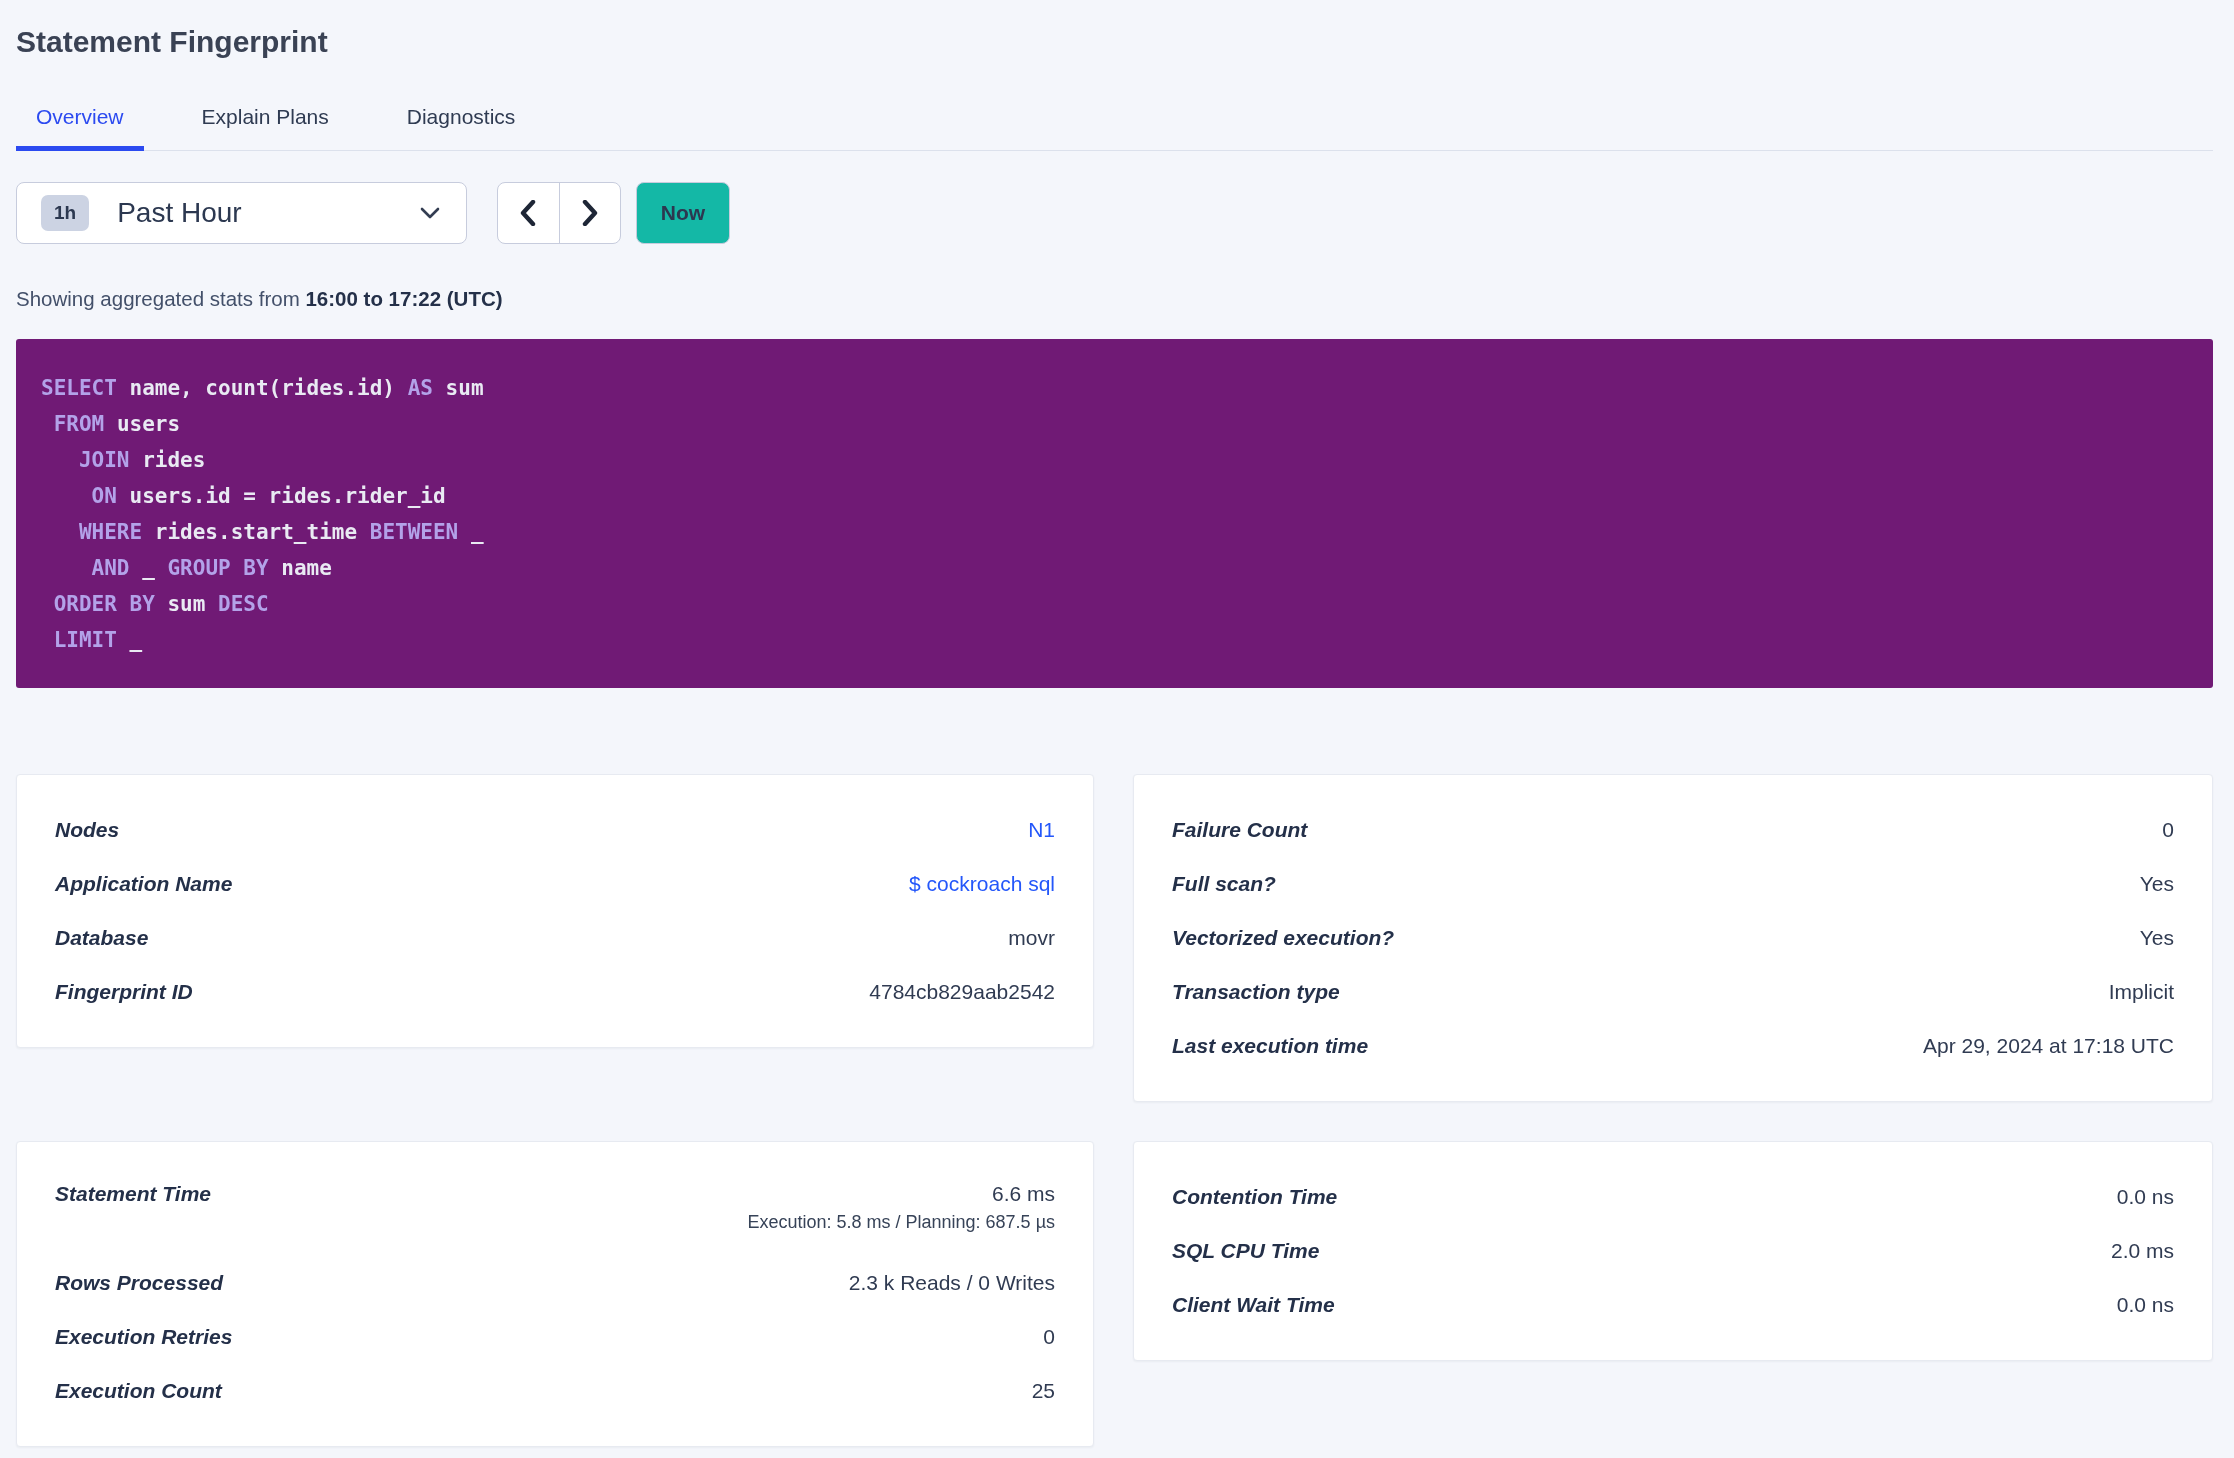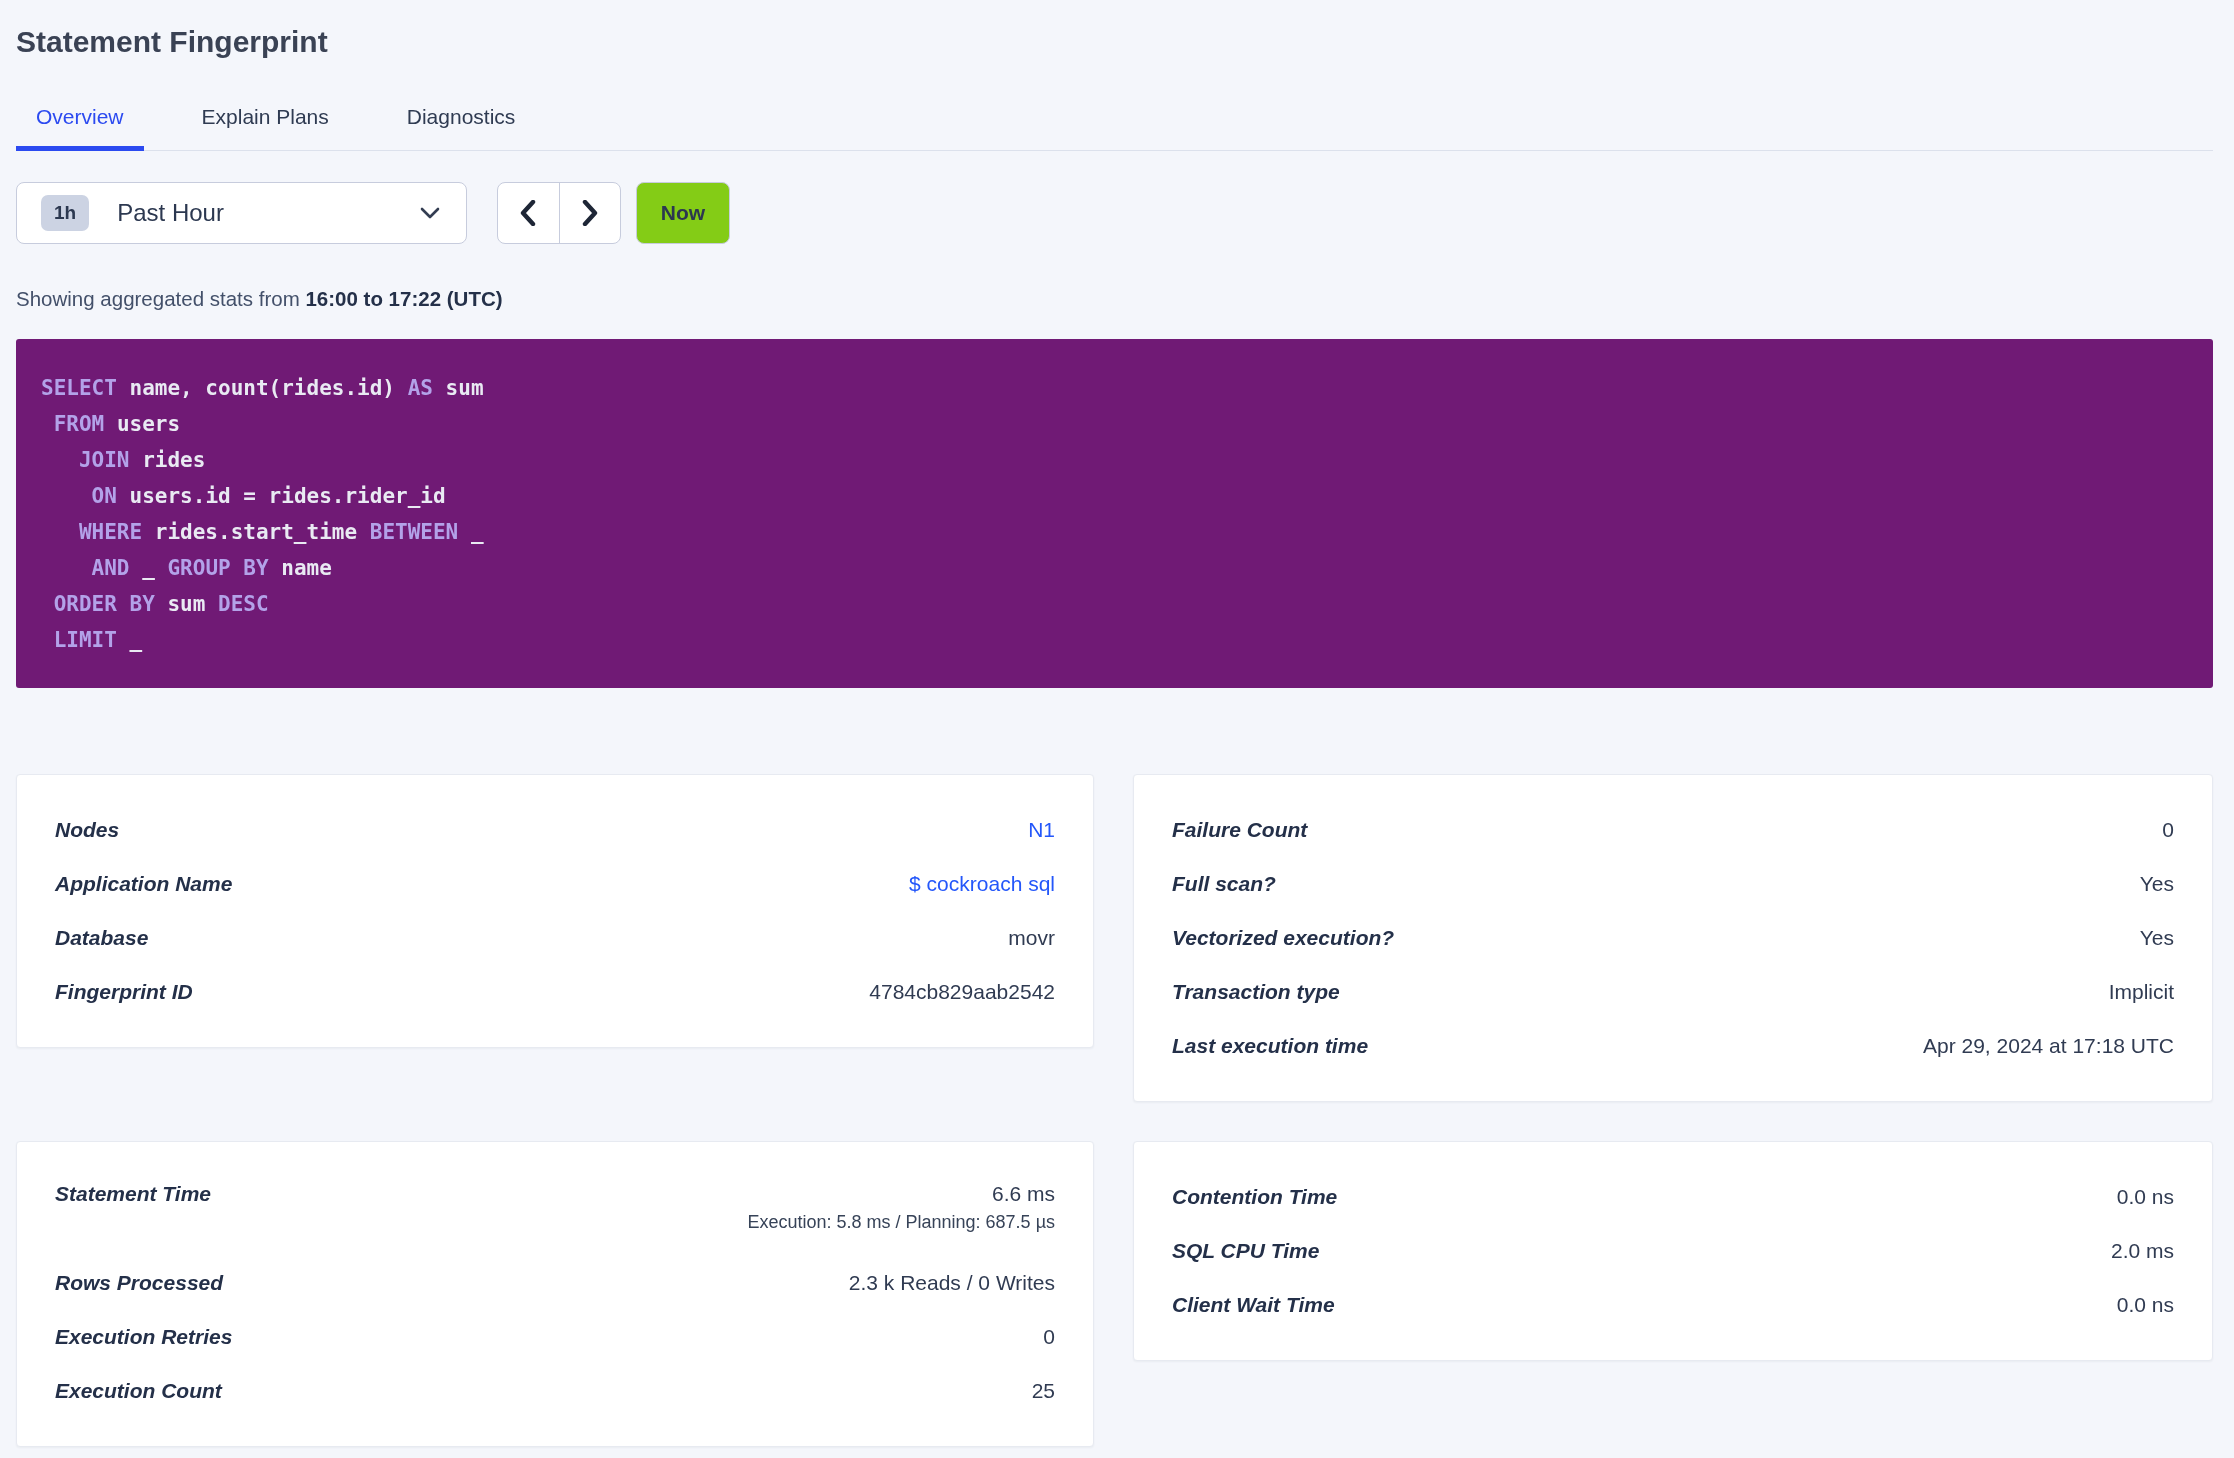--- a/index.html
+++ b/index.html
@@ -55,39 +55,39 @@
     cursor:pointer;
   }
   .range-badge {
     background:#ccd3e3;
     color:#2c3850;
     font-size:19px; font-weight:700;
     border-radius:7px;
     padding:7px 13px;
     line-height:22px;
   }
-  .range-label { font-size:24px; margin-left:28px; color:#2c3850; }
+  .range-label { font-size:28px; margin-left:28px; color:#2c3850; }
   .range-select .spacer { flex:1; }
   .pager {
     margin-left:30px;
     height:62px; width:124px;
     background:#fff;
     border:1px solid #c7ccdd;
     border-radius:8px;
     display:flex;
   }
   .pager-btn {
     flex:1; display:flex; align-items:center; justify-content:center;
     cursor:pointer; background:transparent; border:none;
   }
   .pager-btn + .pager-btn { border-left:1px solid #c7ccdd; }
   .now-btn {
     margin-left:15px;
     height:62px; width:94px;
-    background:#84cc16;
+    background:#14b8a6;
     border:1px solid #c7ccdd;
     border-radius:8px;
     font-family:"Liberation Sans", sans-serif;
     font-size:21px; font-weight:600; color:#2c3850;
     display:flex; align-items:center; justify-content:center;
     cursor:pointer;
   }
 
   
   .caption {

